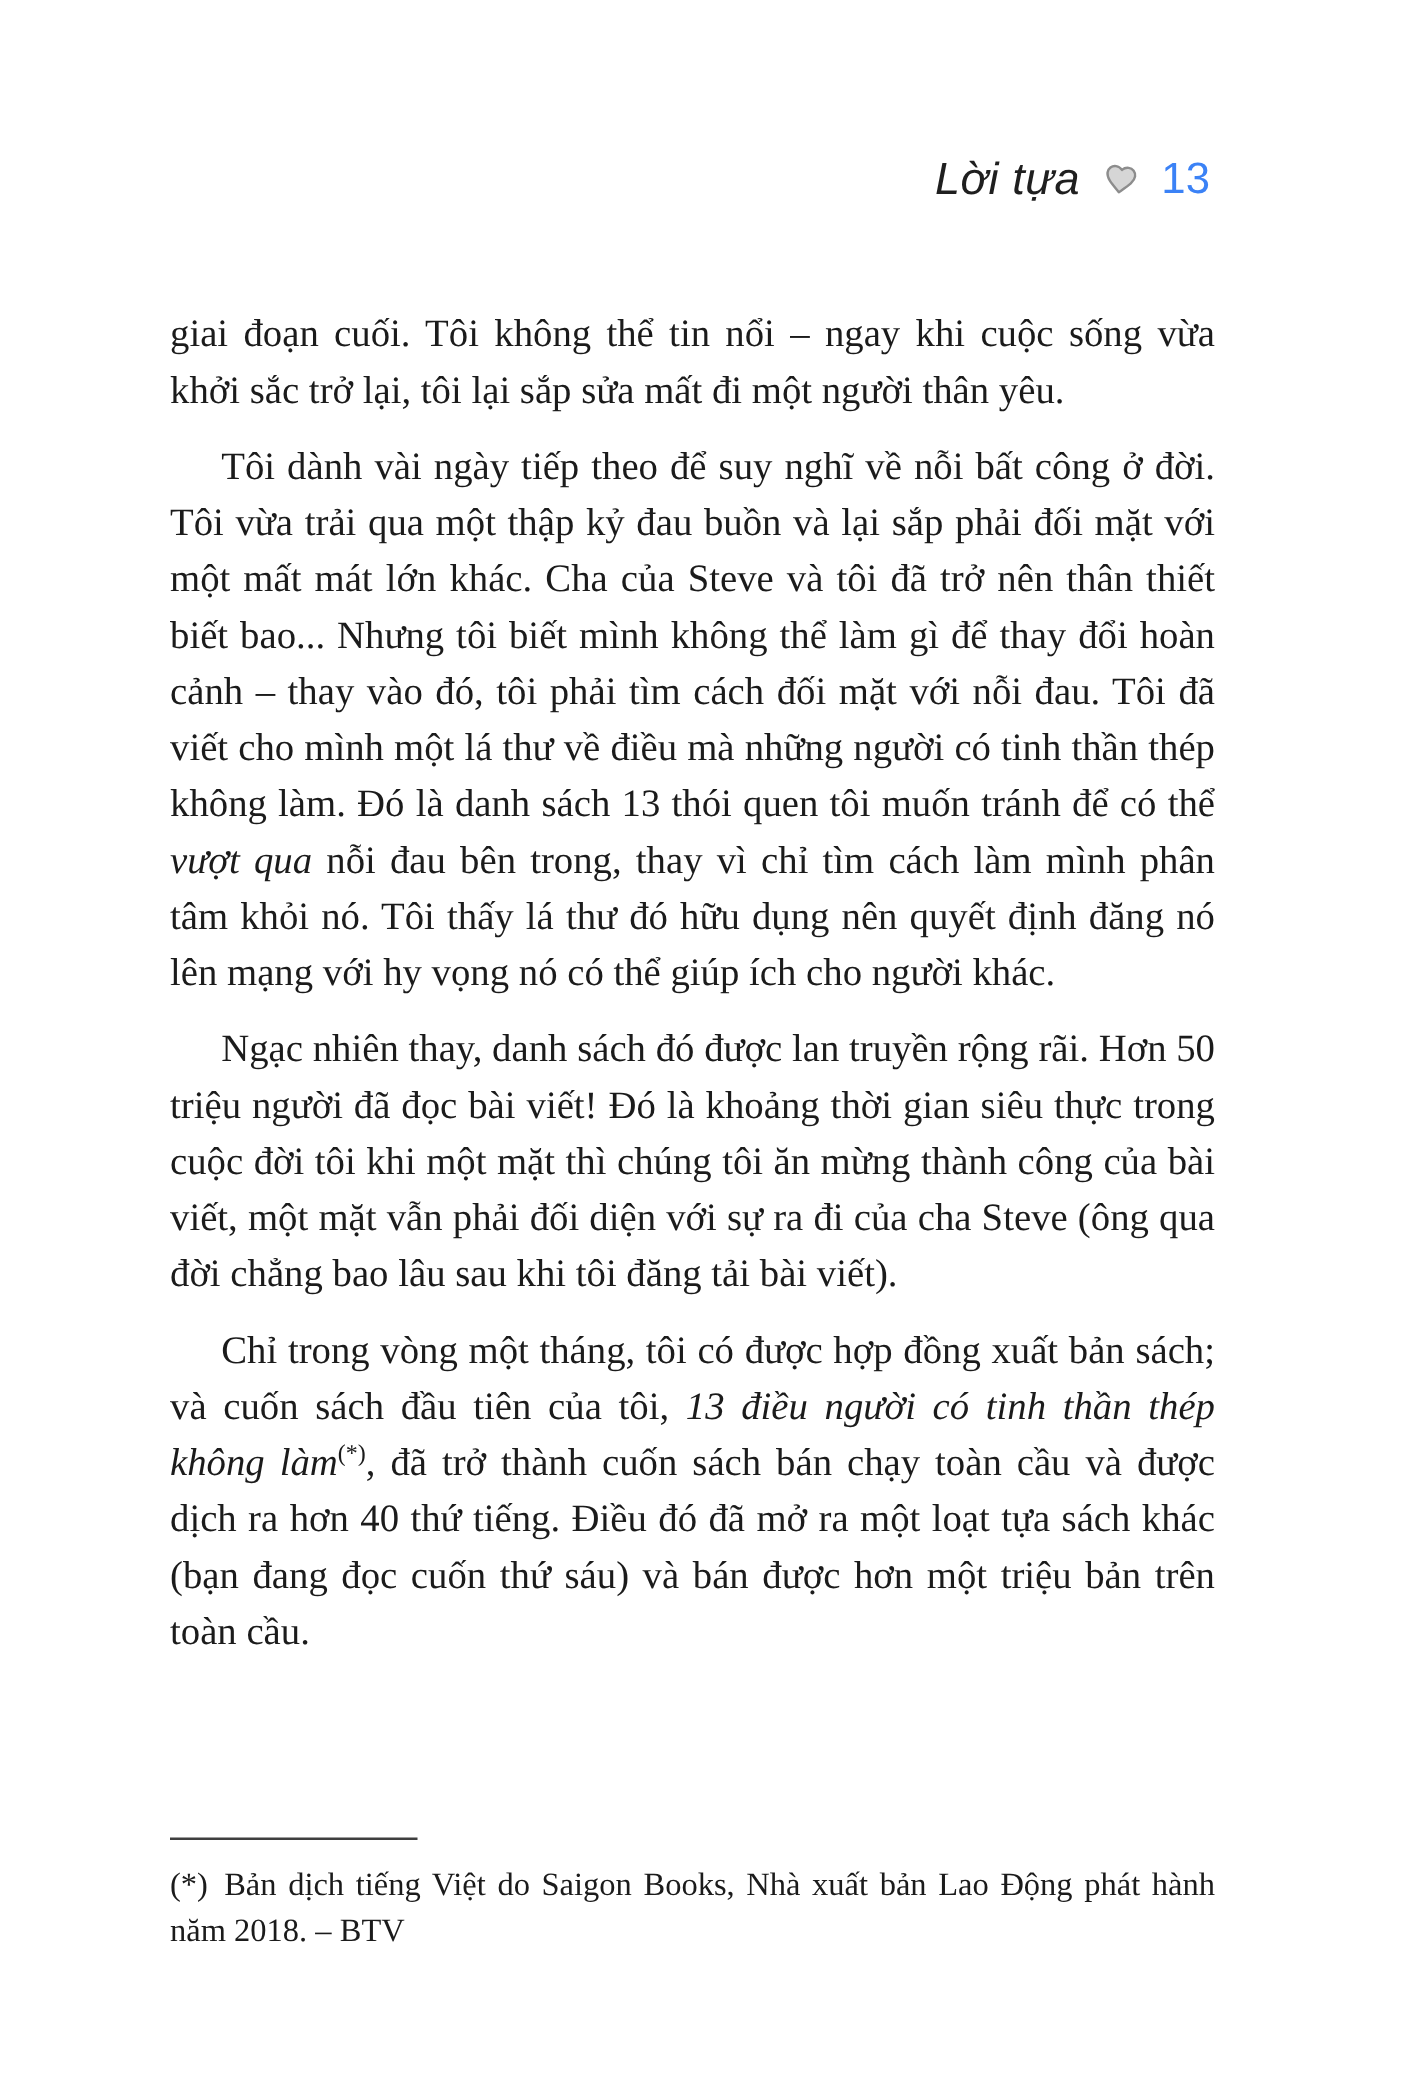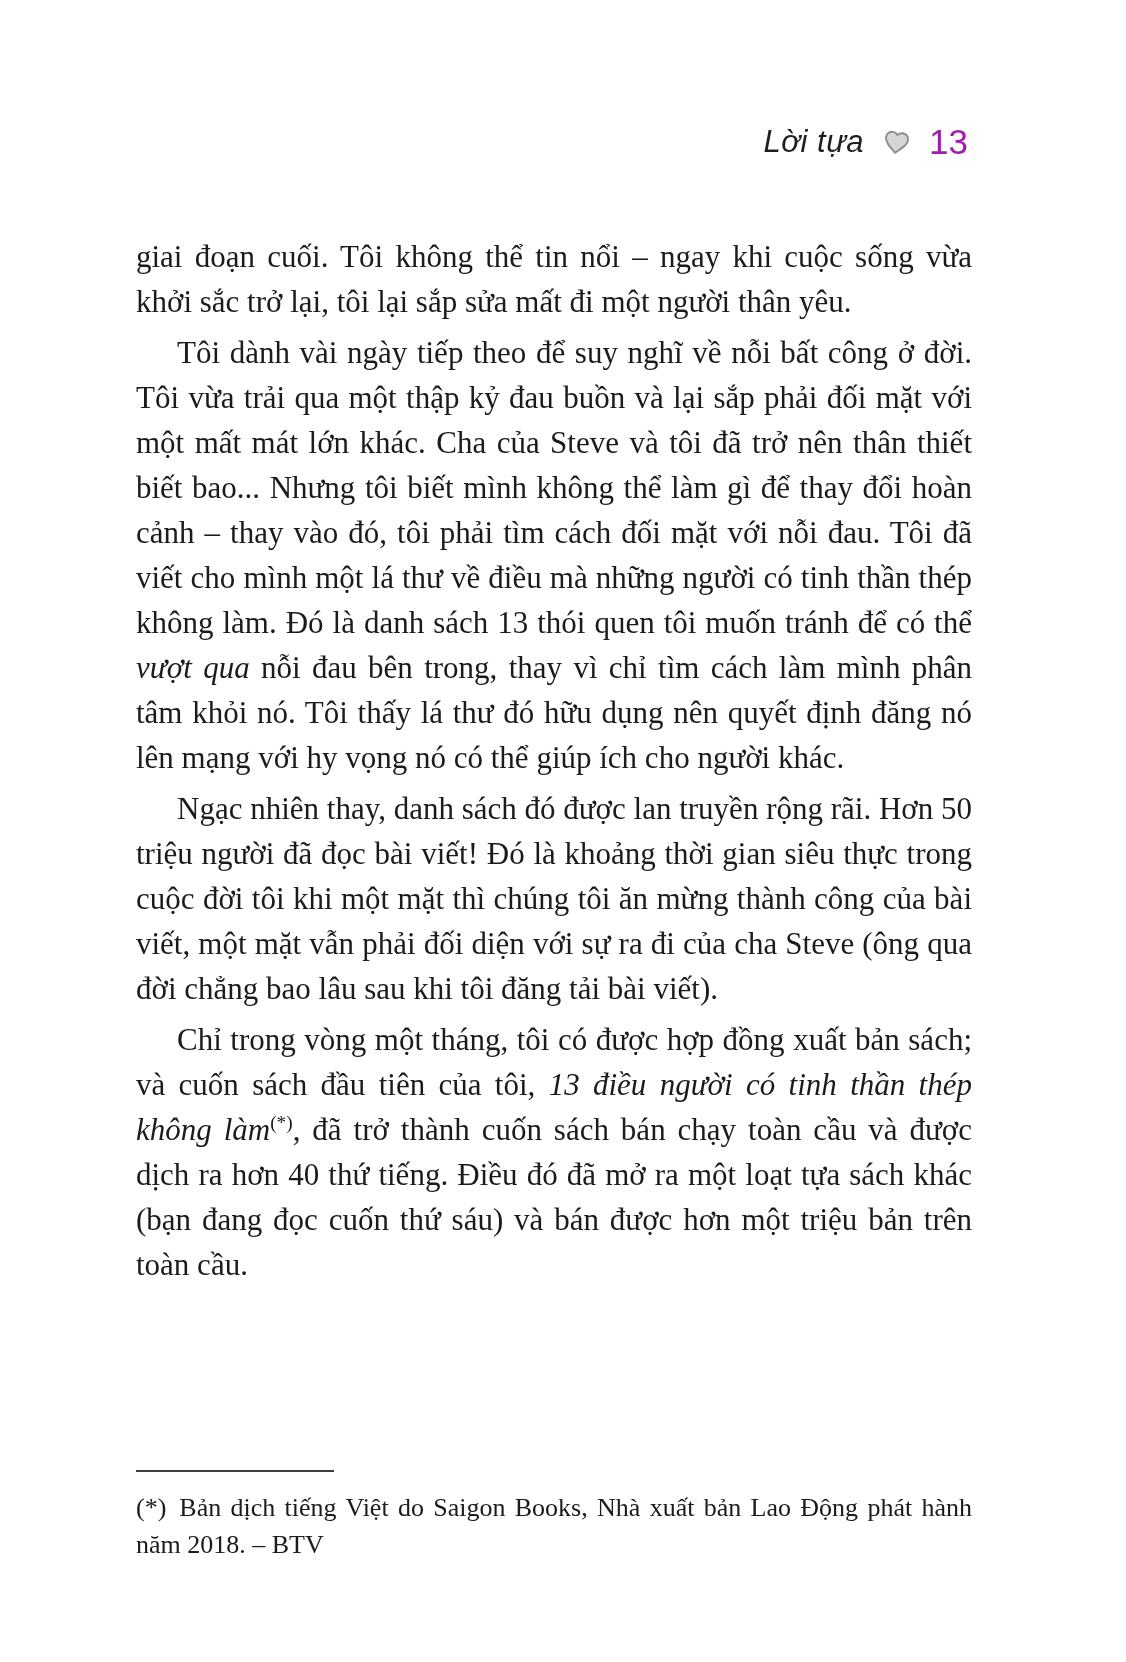--- a/index.html
+++ b/index.html
@@ -16,40 +16,40 @@
     position: absolute;
     top: 122px;
     right: 158px;
     display: flex;
     align-items: center;
     gap: 17px;
     font-family: "Liberation Sans", sans-serif;
   }
   .section-title {
     font-style: italic;
-    font-size: 31px;
+    font-size: 36px;
     color: #1f1f1f;
     letter-spacing: 0.5px;
   }
   .heart-wrap { display: flex; align-items: center; }
   .heart-wrap svg { transform: rotate(8deg); }
   .page-number {
     font-size: 35px;
-    color: #a21caf;
+    color: #3b82f6;
   }
   .body-text {
     position: absolute;
     left: 136px;
     top: 228px;
     width: 836px;
     font-size: 31px;
     line-height: 45px;
     text-align: justify;
   }
-  .para { margin: 6px 0 5px 0; }
+  .para { margin: 16px 0 5px 0; }
   .para.indent { text-indent: 41px; }
   .italic { font-style: italic; }
   .sup {
     font-size: 0.62em;
     vertical-align: super;
     line-height: 0;
   }
   .footnote {
     position: absolute;
     left: 136px;

